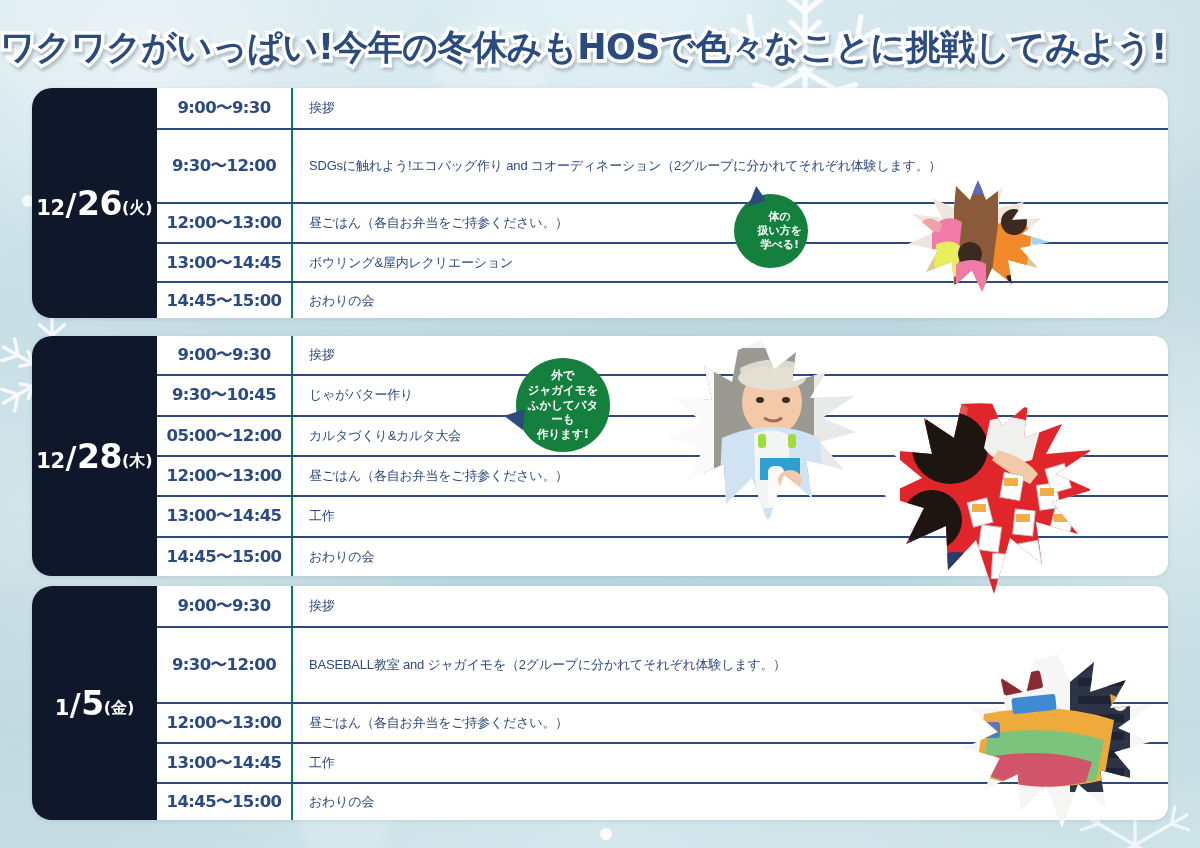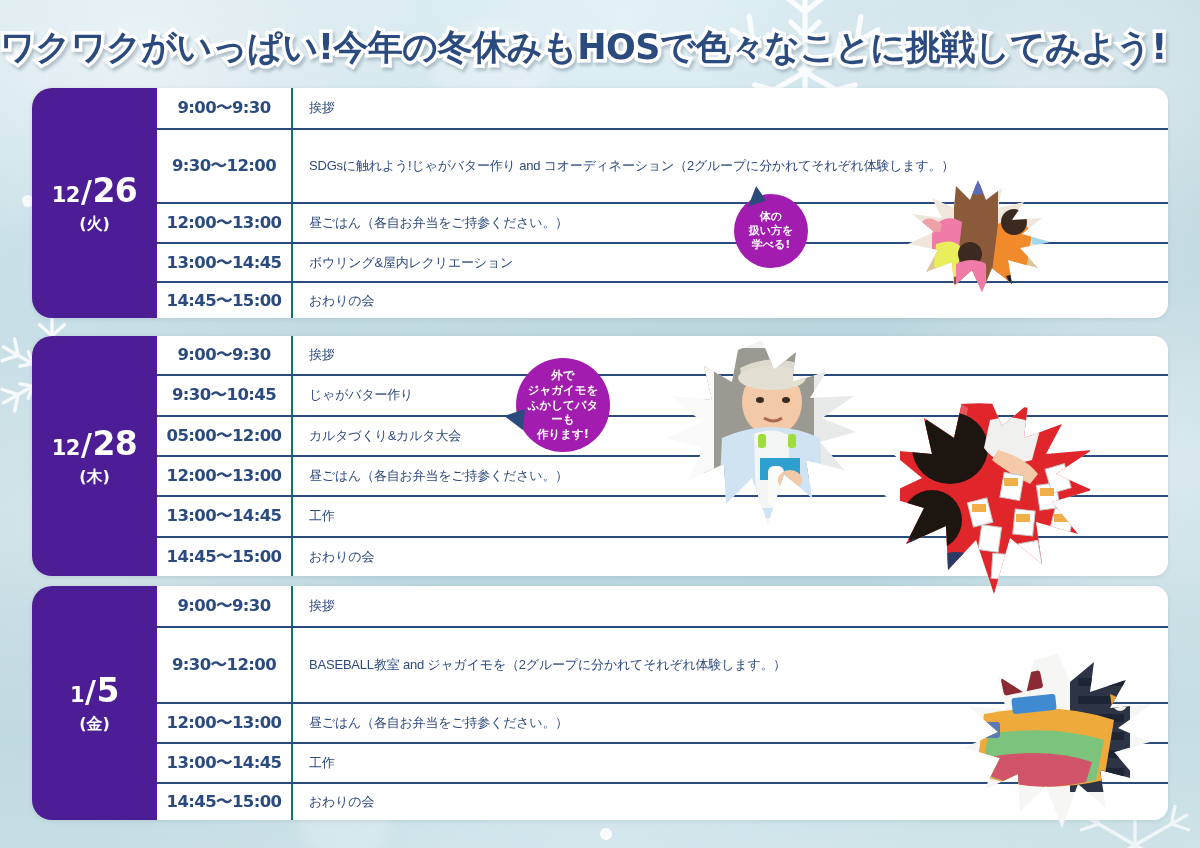--- a/index.html
+++ b/index.html
@@ -64,25 +64,25 @@
     position: absolute;
     left: 32px;
     width: 1136px;
     display: flex;
     z-index: 3;
     filter: drop-shadow(0 1px 2px rgba(90,120,140,.18));
   }
   .datecell {
     width: 125px;
     flex: 0 0 125px;
-    background: #4c1d95;
+    background: #0f172a;
     border-radius: 20px 0 0 20px;
     color: #ffffff;
     display: flex;
-    flex-direction: column;
+    flex-direction: row;
     align-items: center;
     justify-content: center;
     line-height: 1;
   }
   .date-main {
     font-family: "DejaVu Sans", sans-serif;
     font-weight: 700;
     font-size: 30px;
     letter-spacing: -0.5px;
     display: flex;
@@ -137,26 +137,26 @@
     font-weight: 400;
     color: #2e4a7d;
     letter-spacing: -0.2px;
     white-space: nowrap;
   }
 
   
   .bubble {
     position: absolute;
     z-index: 7;
-    background: #a21caf;
+    background: #15803d;
     color: #ffffff;
     border-radius: 50%;
     display: flex;
     align-items: center;
-    justify-content: center;
+    justify-content: flex-end;
     text-align: center;
     font-family: "DejaVu Sans", "Liberation Sans", sans-serif;
     font-weight: 700;
     line-height: 1.28;
   }
   .bubble .btxt { padding: 0 6px; }
   .bubble::after {
     content: "";
     position: absolute;
     width: 0; height: 0;
@@ -466,21 +466,21 @@
     </div>
     <div class="date-dow">(火)</div>
   </div>
   <div class="rows">
     <div class="row" style="flex:0 0 42px;">
       <div class="time">9:00〜9:30</div>
       <div class="act">挨拶</div>
     </div>
     <div class="row" style="flex:0 0 74px;">
       <div class="time">9:30〜12:00</div>
-      <div class="act">SDGsに触れよう!じゃがバター作り and コオーディネーション（2グループに分かれてそれぞれ体験します。）</div>
+      <div class="act">SDGsに触れよう!エコバッグ作り and コオーディネーション（2グループに分かれてそれぞれ体験します。）</div>
     </div>
     <div class="row" style="flex:0 0 40px;">
       <div class="time">12:00〜13:00</div>
       <div class="act">昼ごはん（各自お弁当をご持参ください。）</div>
     </div>
     <div class="row" style="flex:0 0 39px;">
       <div class="time">13:00〜14:45</div>
       <div class="act">ボウリング&amp;屋内レクリエーション</div>
     </div>
     <div class="row" style="flex:1;">

